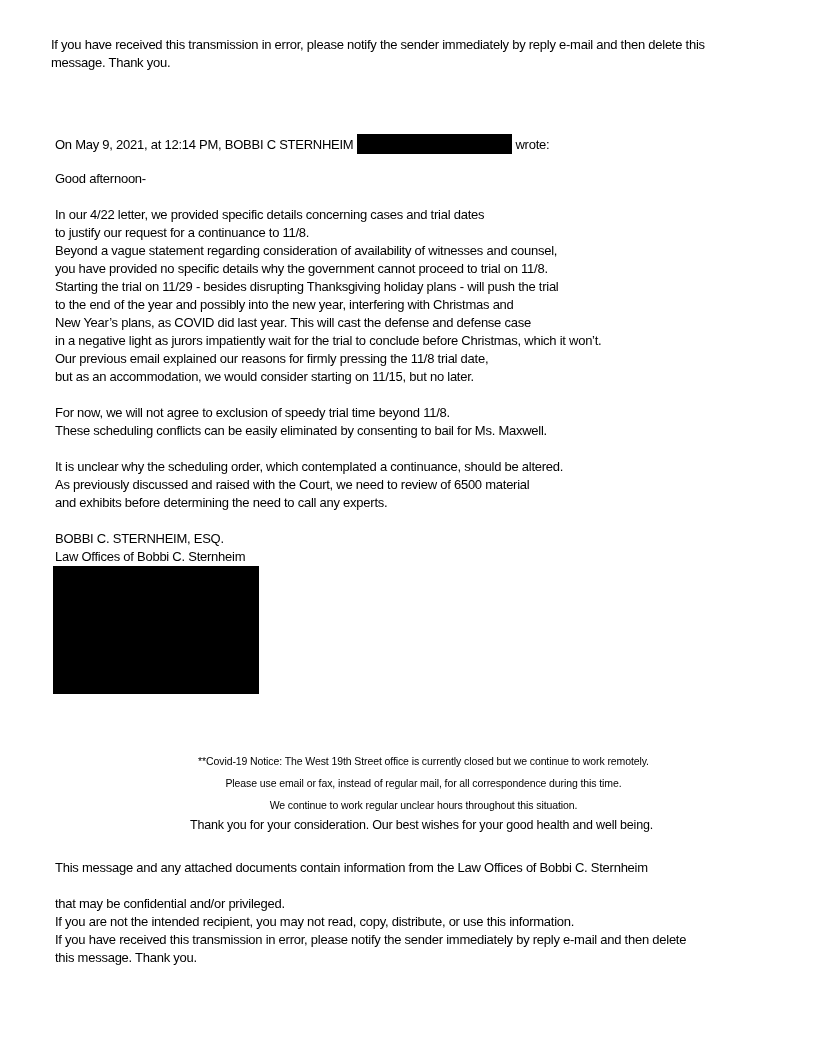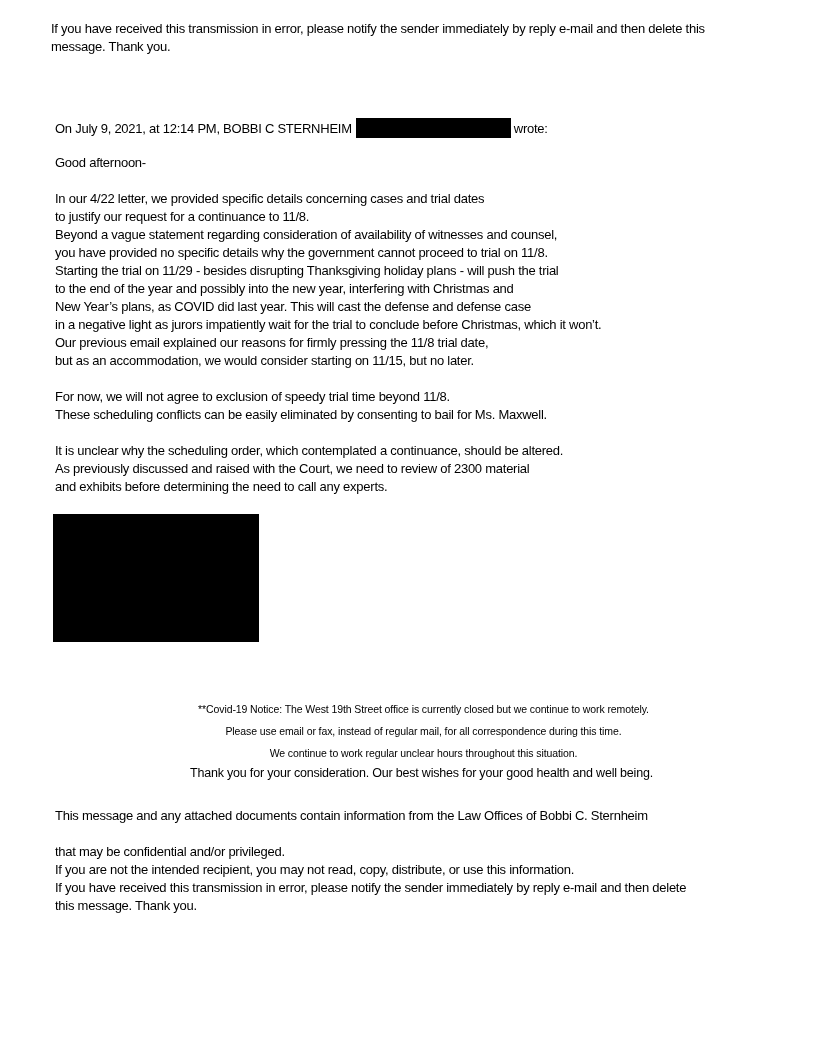--- a/index.html
+++ b/index.html
@@ -6,21 +6,21 @@
   html, body {
     background: #ffffff;
     font-family: "Liberation Sans", sans-serif;
     color: #000000;
   }
   .page {
     position: relative;
     width: 816px;
     height: 1056px;
     background: #ffffff;
-    padding: 20px 30px 0 55px;
+    padding: 36px 30px 0 55px;
     overflow: hidden;
   }
   .body-text {
     font-size: 13px;
     line-height: 18px;
     letter-spacing: -0.25px;
     white-space: pre-line;
   }
   .top-disclaimer { margin-left: -4px; margin-bottom: 62px; }
   .header-line { margin-bottom: 16px; }
@@ -64,43 +64,45 @@
   .footer-rest { margin-bottom: 0; }
 </style>
 </head>
 <body>
 
 <div class="page">
 
   <p class="body-text top-disclaimer">If you have received this transmission in error, please notify the sender immediately by reply e-mail and then delete this
 message. Thank you.</p>
 
-  <p class="body-text header-line"><span>On July 9, 2021, at 12:14 PM, BOBBI C STERNHEIM</span><span class="redaction-inline"></span><span>wrote:</span></p>
+  <p class="body-text header-line"><span>On May 9, 2021, at 12:14 PM, BOBBI C STERNHEIM</span><span class="redaction-inline"></span><span>wrote:</span></p>
 
   <p class="body-text greeting">Good afternoon-</p>
 
   <p class="body-text para">In our 4/22 letter, we provided specific details concerning cases and trial dates
 to justify our request for a continuance to 11/8.
 Beyond a vague statement regarding consideration of availability of witnesses and counsel,
 you have provided no specific details why the government cannot proceed to trial on 11/8.
 Starting the trial on 11/29 - besides disrupting Thanksgiving holiday plans - will push the trial
 to the end of the year and possibly into the new year, interfering with Christmas and
 New Year’s plans, as COVID did last year. This will cast the defense and defense case
 in a negative light as jurors impatiently wait for the trial to conclude before Christmas, which it won’t.
 Our previous email explained our reasons for firmly pressing the 11/8 trial date,
 but as an accommodation, we would consider starting on 11/15, but no later.</p>
 
   <p class="body-text para">For now, we will not agree to exclusion of speedy trial time beyond 11/8.
 These scheduling conflicts can be easily  eliminated by consenting to bail for Ms. Maxwell.</p>
 
   <p class="body-text para">It is unclear why the scheduling order, which contemplated a continuance, should be altered.
-As previously discussed and raised with the Court, we need to review of 2300 material
+As previously discussed and raised with the Court, we need to review of 6500 material
 and exhibits before determining the need to call any experts.</p>
 
 
+  <p class="body-text signature">BOBBI C. STERNHEIM, ESQ.
+Law Offices of Bobbi C. Sternheim</p>
 
   <div class="redaction-block"></div>
 
   <div class="covid-notice">
     <div class="covid-line">**Covid-19 Notice: The West 19th Street office is currently closed but we continue to work remotely.</div>
     <div class="covid-line">Please use email or fax, instead of regular mail, for all correspondence during this time.</div>
     <div class="covid-line">We continue to work regular unclear hours throughout this situation.</div>
   </div>
 
   <p class="thanks-line">Thank you for your consideration.  Our best wishes for your good health and well being.</p>

